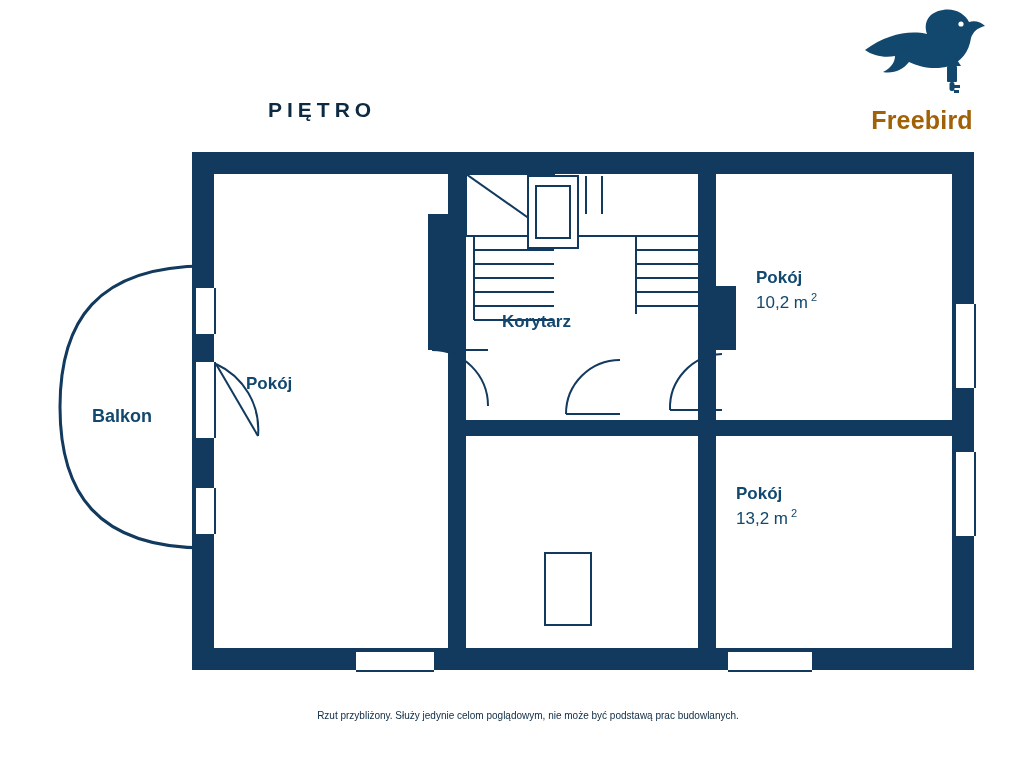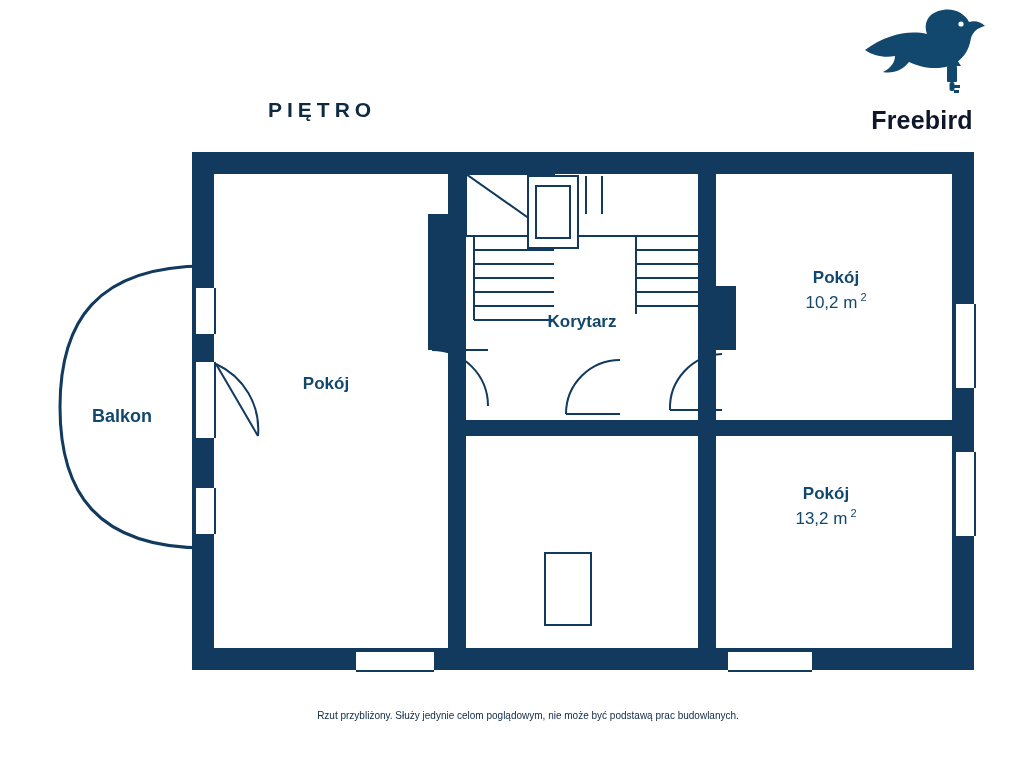--- a/index.html
+++ b/index.html
@@ -37,21 +37,21 @@
     right: 48px;
     top: 8px;
     width: 140px;
     height: 130px;
     text-align: center;
   }
   #logo svg { display: block; margin: 0 auto; }
   #logo-text {
     font-size: 25px;
     font-weight: bold;
-    color: #0f172a;
+    color: #a16207;
     letter-spacing: .2px;
     margin-top: -2px;
   }
   
   #footer-note {
     position: absolute;
     left: 0;
     right: 0;
     top: 710px;
     text-align: center;
@@ -71,21 +71,21 @@
     border-bottom: 2px solid #123a5e;
   }
   .window.vert {
     border: none;
     border-left: 2px solid #123a5e;
     border-right: 2px solid #123a5e;
   }
   
   .room-label {
     position: absolute;
-    text-align: center;
+    text-align: left;
     color: #12476e;
     line-height: 1.42;
   }
   .room-label .name {
     font-size: 17px;
     font-weight: bold;
     display: block;
     white-space: nowrap;
   }
   .room-label .area {

